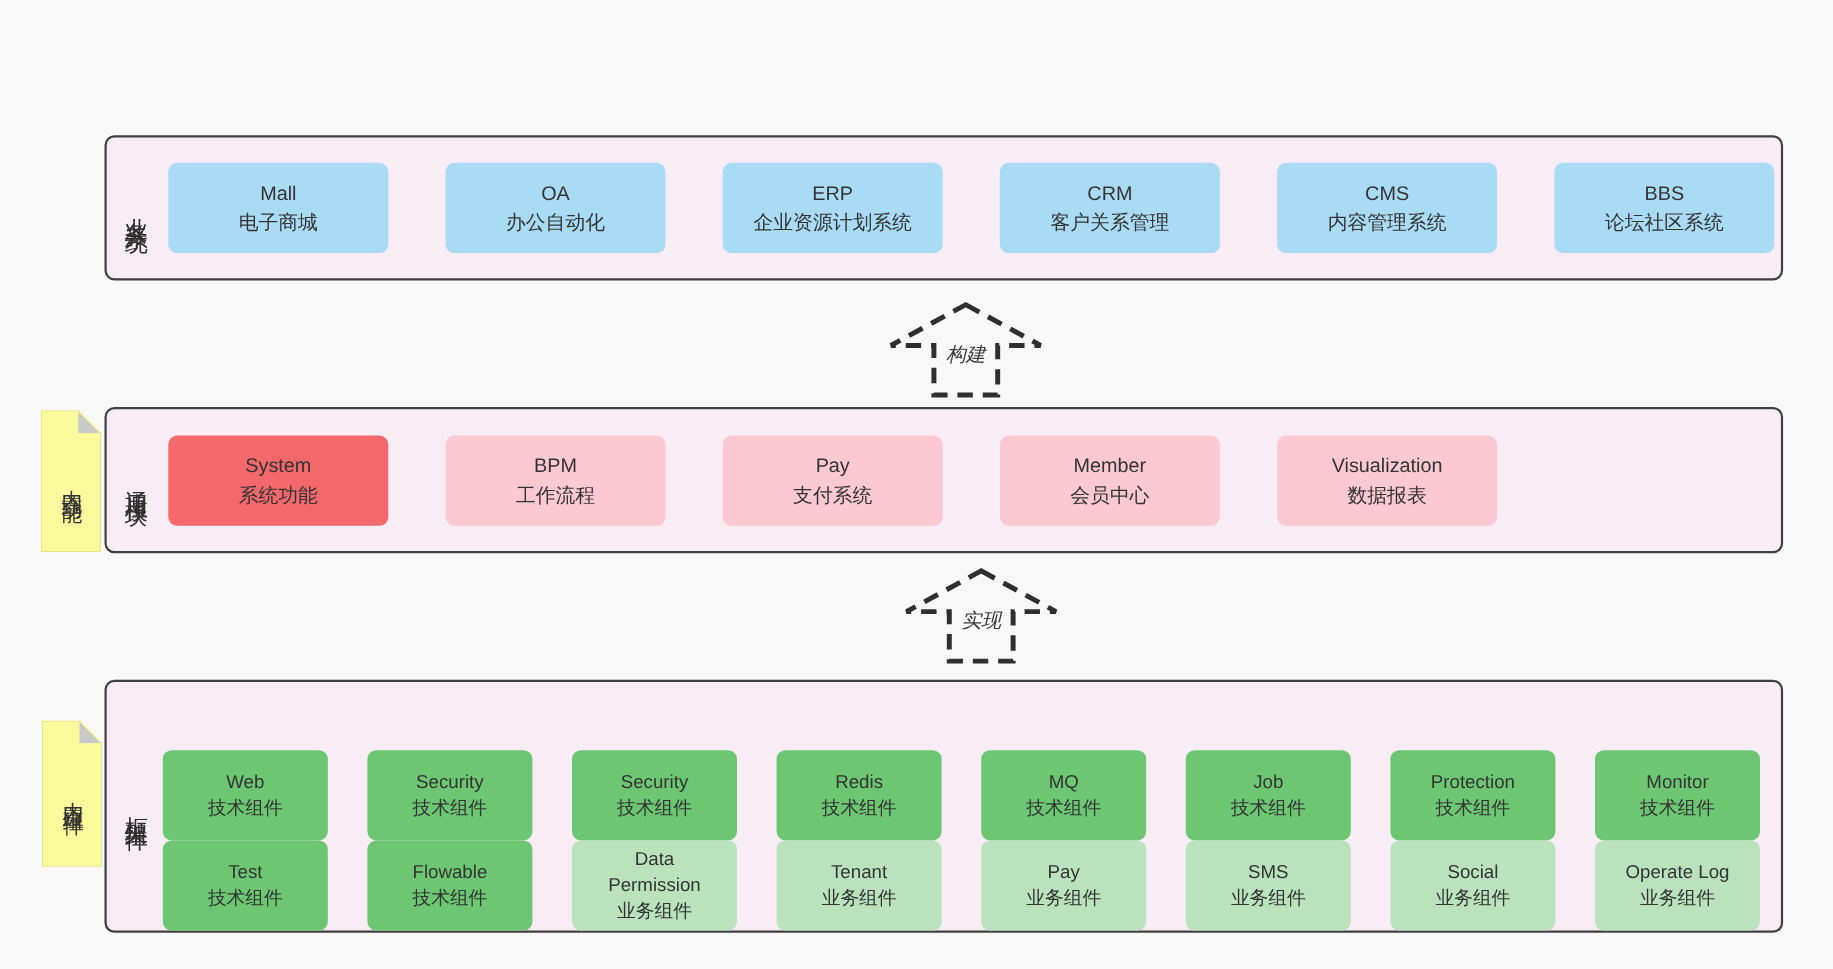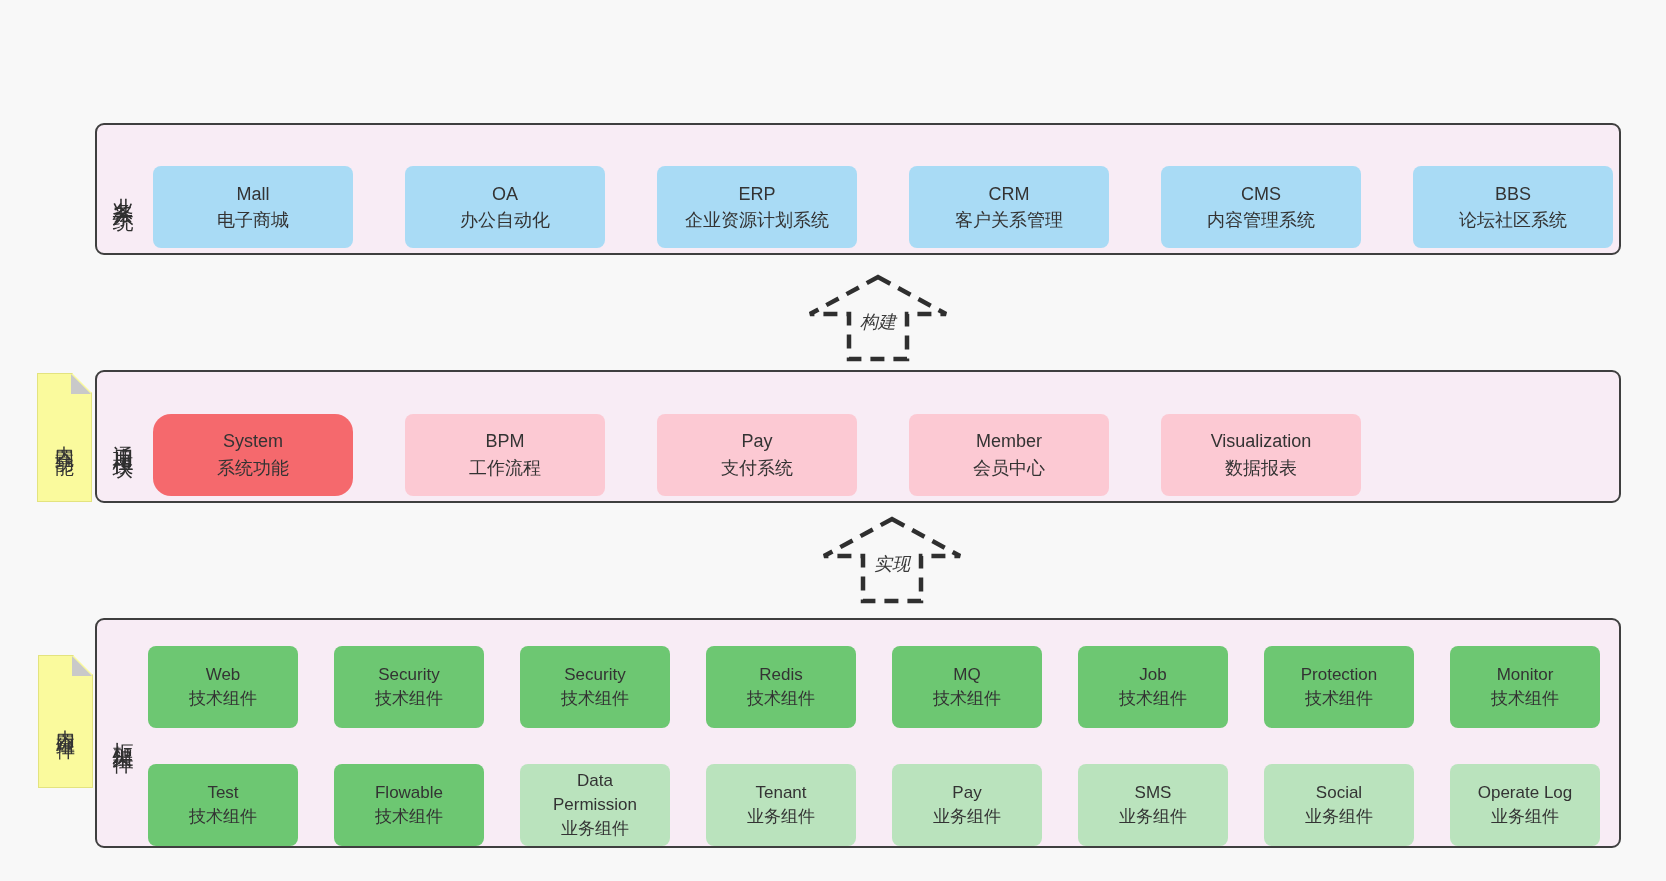--- a/index.html
+++ b/index.html
@@ -20,30 +20,30 @@
     writing-mode:vertical-rl;text-orientation:upright;
     font-size:21px;letter-spacing:4px;color:#2f2f2f;white-space:nowrap;
   }
   .boxes{
     position:absolute;left:56px;top:0;bottom:0;
     display:flex;align-items:center;gap:52px;
   }
   .box{
     width:200px;height:82px;border-radius:8px;
     display:flex;flex-direction:column;align-items:center;justify-content:center;
-    text-align:center;font-size:18px;line-height:1.45;margin-top:36px;
+    text-align:center;font-size:18px;line-height:1.45;
   }
   .rows{
     position:absolute;left:51px;top:0;bottom:0;
     display:flex;flex-direction:column;justify-content:flex-end;
   }
   .row{display:flex;gap:36px;}
   .row .box{width:150px;font-size:17px;padding:0 16px;box-sizing:border-box;line-height:1.4;}
   .blue{background:var(--blue,#a9dbf5);}
-  .red{background:var(--red,#f5696d);border-radius:18px;}
+  .red{background:var(--red,#f5696d);}
   .pink{background:var(--pink,#fcc9d3);}
   .green-dark{background:var(--greenDark,#6dc772);}
   .green-light{background:var(--greenLight,#bae3bd);}
   .sticky{
     position:absolute;width:55px;box-sizing:border-box;
     background:var(--yellow,#fafa9d);
     border:1px solid #e3e37f;
     clip-path:polygon(0 0,calc(100% - 20px) 0,100% 20px,100% 100%,0 100%);
     display:flex;align-items:center;justify-content:center;
   }

